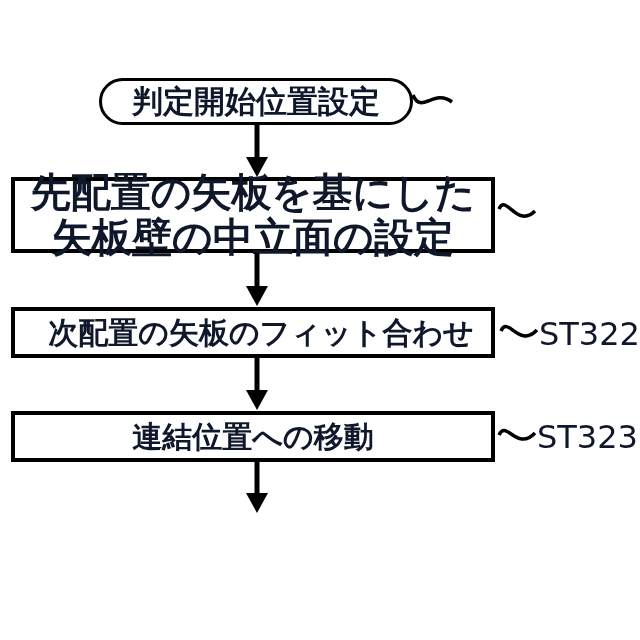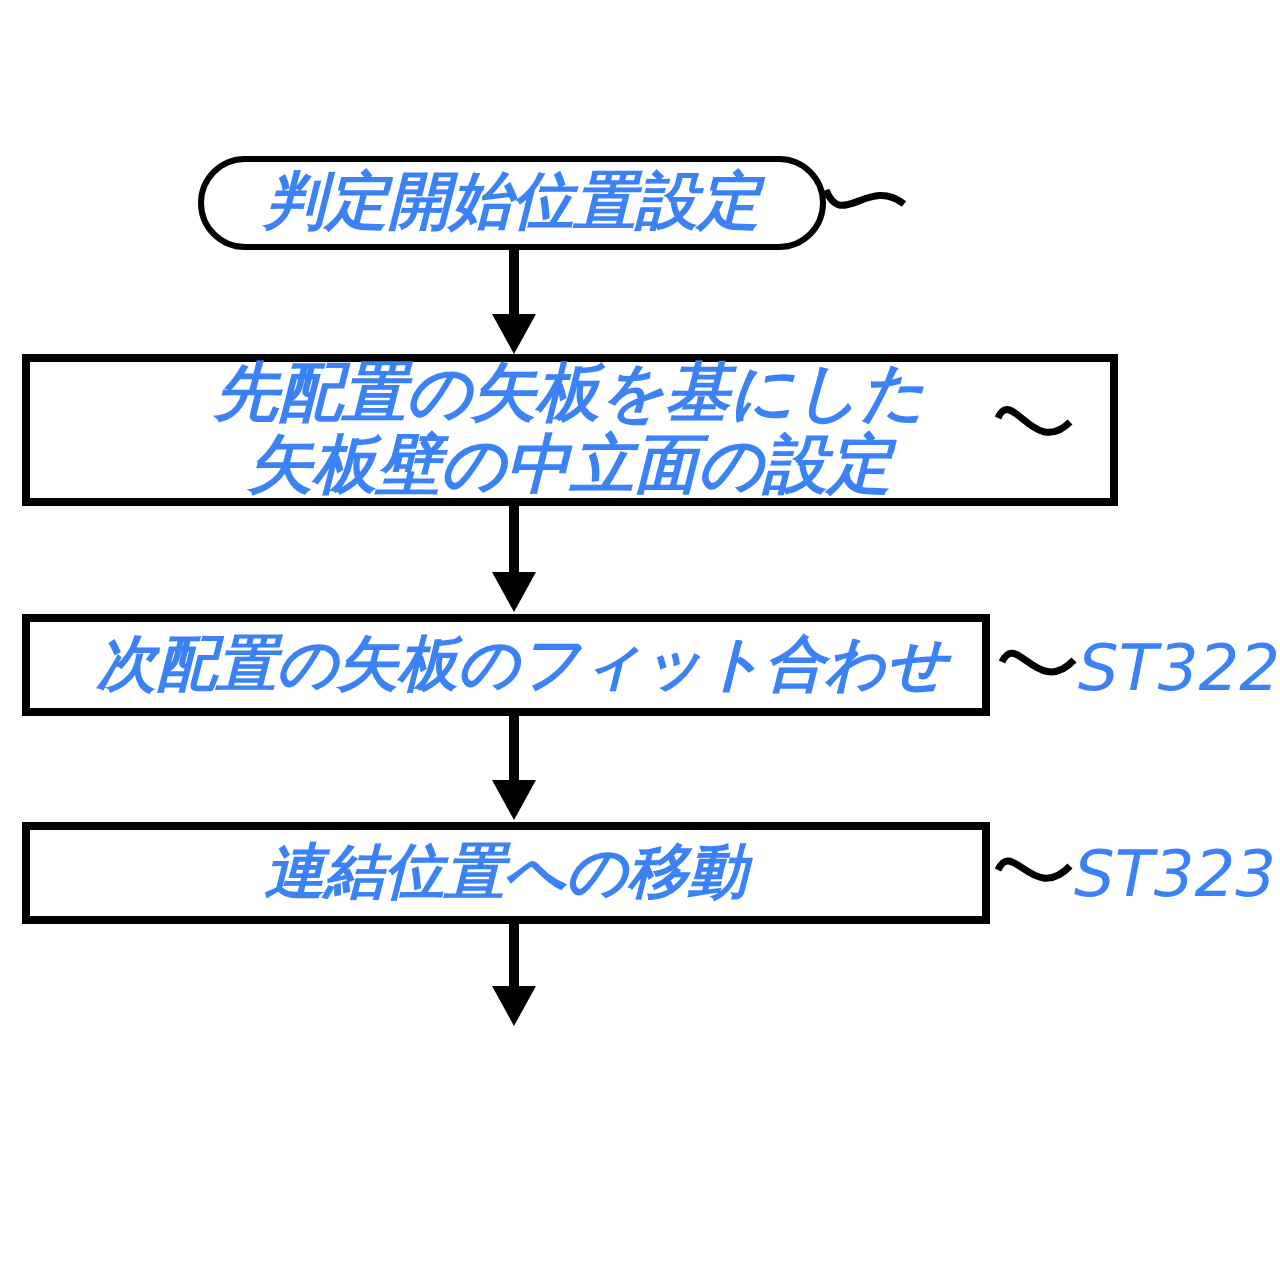--- a/index.html
+++ b/index.html
@@ -6,23 +6,22 @@
     margin: 0;
     padding: 0;
     background: #ffffff;
   }
   .figure {
     position: relative;
     width: 640px;
     height: 640px;
     background: #ffffff;
     font-family: "DejaVu Sans", sans-serif;
-    color: #3b82f6;
+    color: #0f172a;
     overflow: hidden;
-    font-style: italic;
   }
   .node {
     position: absolute;
     box-sizing: border-box;
     background: #ffffff;
     display: flex;
     flex-direction: column;
     align-items: center;
     justify-content: center;
     text-align: center;
@@ -32,21 +31,21 @@
   .terminator {
     border: 3px solid #000000;
     border-radius: 28px;
     font-size: 31px;
   }
   .process {
     border: 4px solid #000000;
     font-size: 30px;
   }
   .node-start   { left: 99px;  top: 78px;  width: 314px; height: 47px; }
-  .node-st321   { left: 11px;  top: 177px; width: 548px; height: 76px; font-size: 32px; }
+  .node-st321   { left: 11px;  top: 177px; width: 484px; height: 76px; font-size: 40px; }
   .node-st322   { left: 11px;  top: 307px; width: 484px; height: 51px; padding-left: 16px; }
   .node-st323   { left: 11px;  top: 411px; width: 484px; height: 51px; text-align: right; }
   .node-end     { left: 101px; top: 514px; width: 311px; height: 54px; }
   .ref-label {
     position: absolute;
     font-size: 32px;
     font-weight: 500;
     line-height: 32px;
     letter-spacing: 0px;
     white-space: nowrap;

